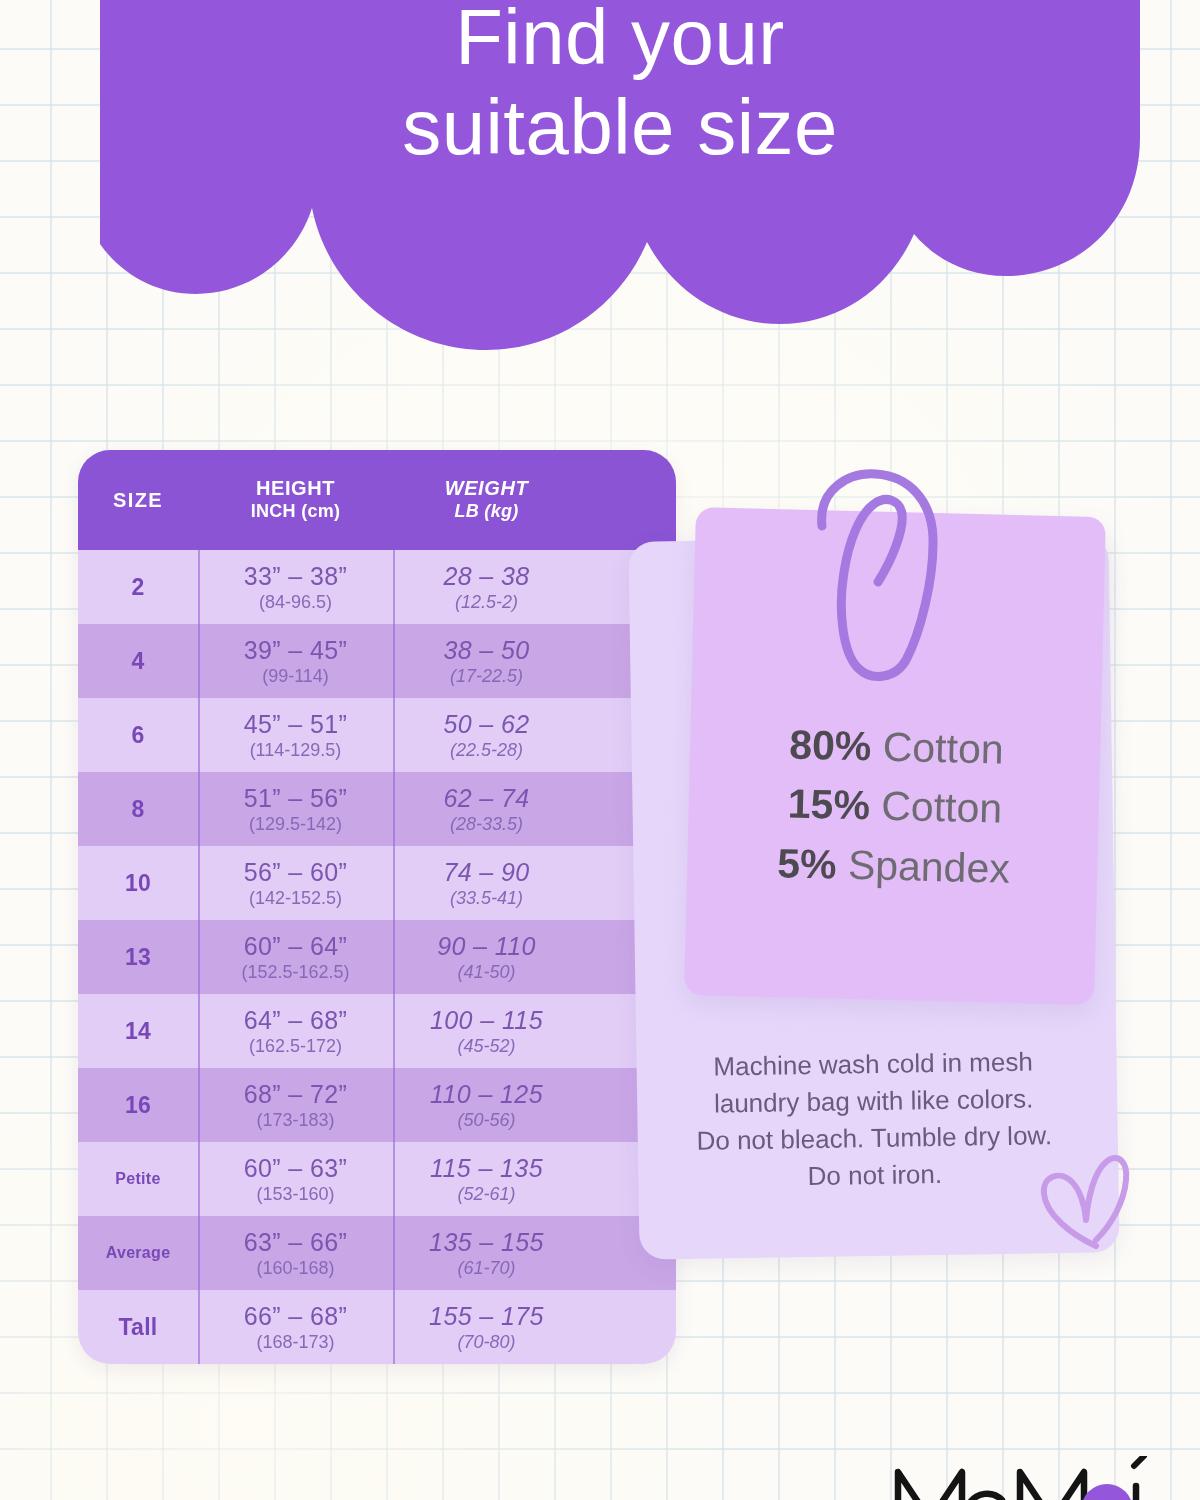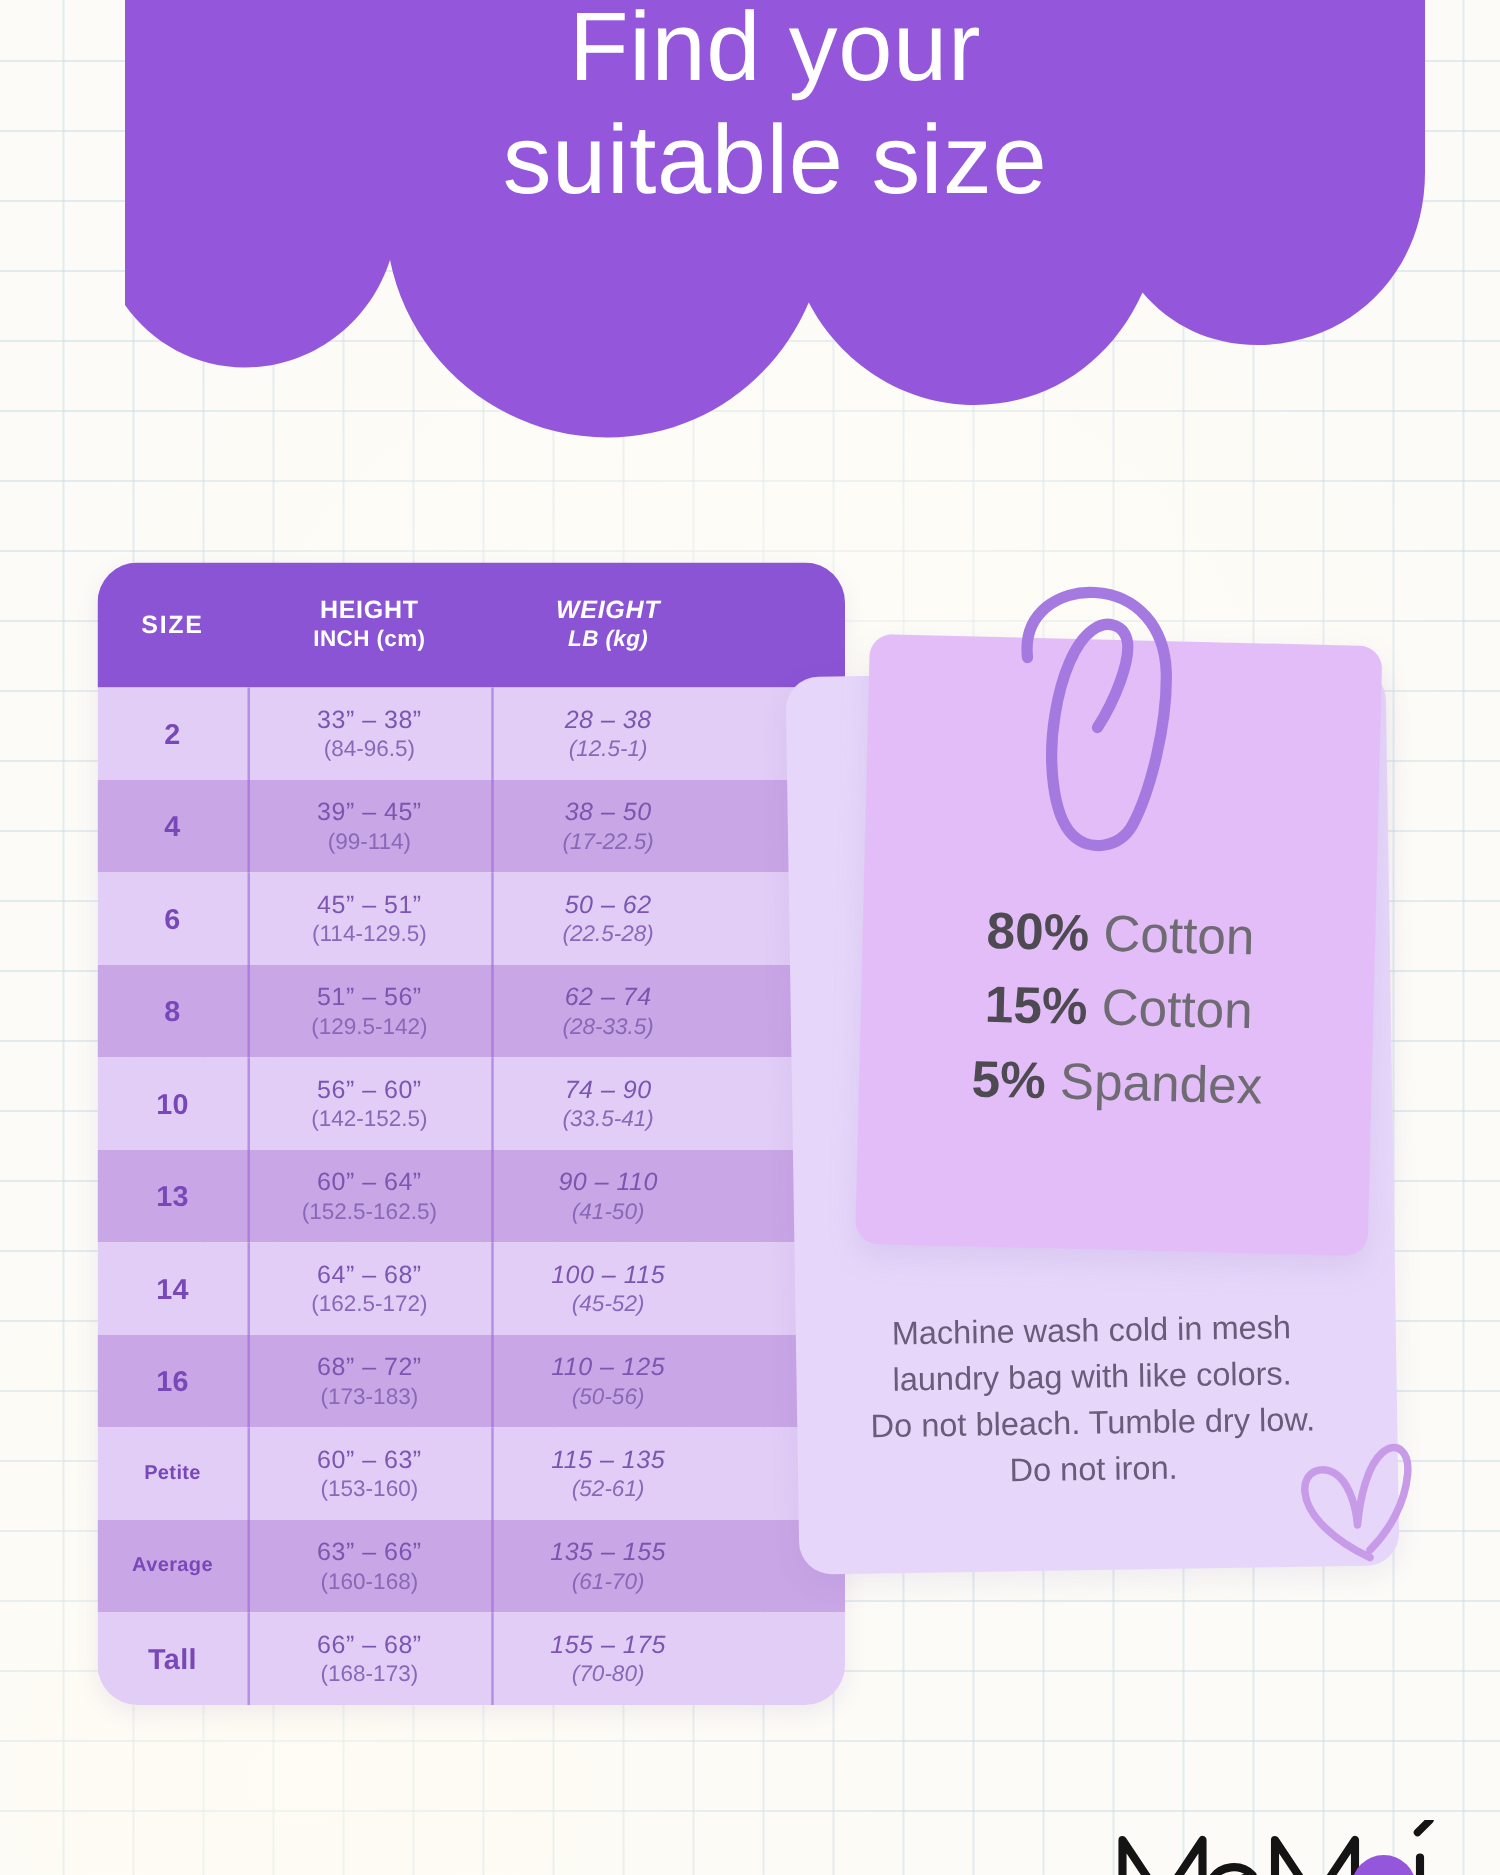--- a/index.html
+++ b/index.html
@@ -131,21 +131,21 @@
   }
   .cell-size-label {
     font-size: 23px;
     font-weight: bold;
     letter-spacing: 0.3px;
     color: #7948B8;
     white-space: nowrap;
   }
   .cell-size-label.wide { font-size: 16px; }
   .val-main {
-    font-size: 20px;
+    font-size: 25px;
     font-weight: 400;
     letter-spacing: 0.4px;
     color: #7B55B0;
     white-space: nowrap;
   }
   .val-sub {
     font-size: 18px;
     font-weight: 400;
     color: #8968B8;
     margin-top: 1px;
@@ -291,21 +291,21 @@
       <div class="t-row odd">
         <div class="cell c-size">
           <span class="cell-size-label">2</span>
         </div>
         <div class="cell c-height">
           <span class="val-main">33” – 38”</span>
           <span class="val-sub">(84-96.5)</span>
         </div>
         <div class="cell c-weight">
           <span class="val-main">28 – 38</span>
-          <span class="val-sub">(12.5-1)</span>
+          <span class="val-sub">(12.5-2)</span>
         </div>
       </div>
       <div class="t-row even">
         <div class="cell c-size">
           <span class="cell-size-label">4</span>
         </div>
         <div class="cell c-height">
           <span class="val-main">39” – 45”</span>
           <span class="val-sub">(99-114)</span>
         </div>

